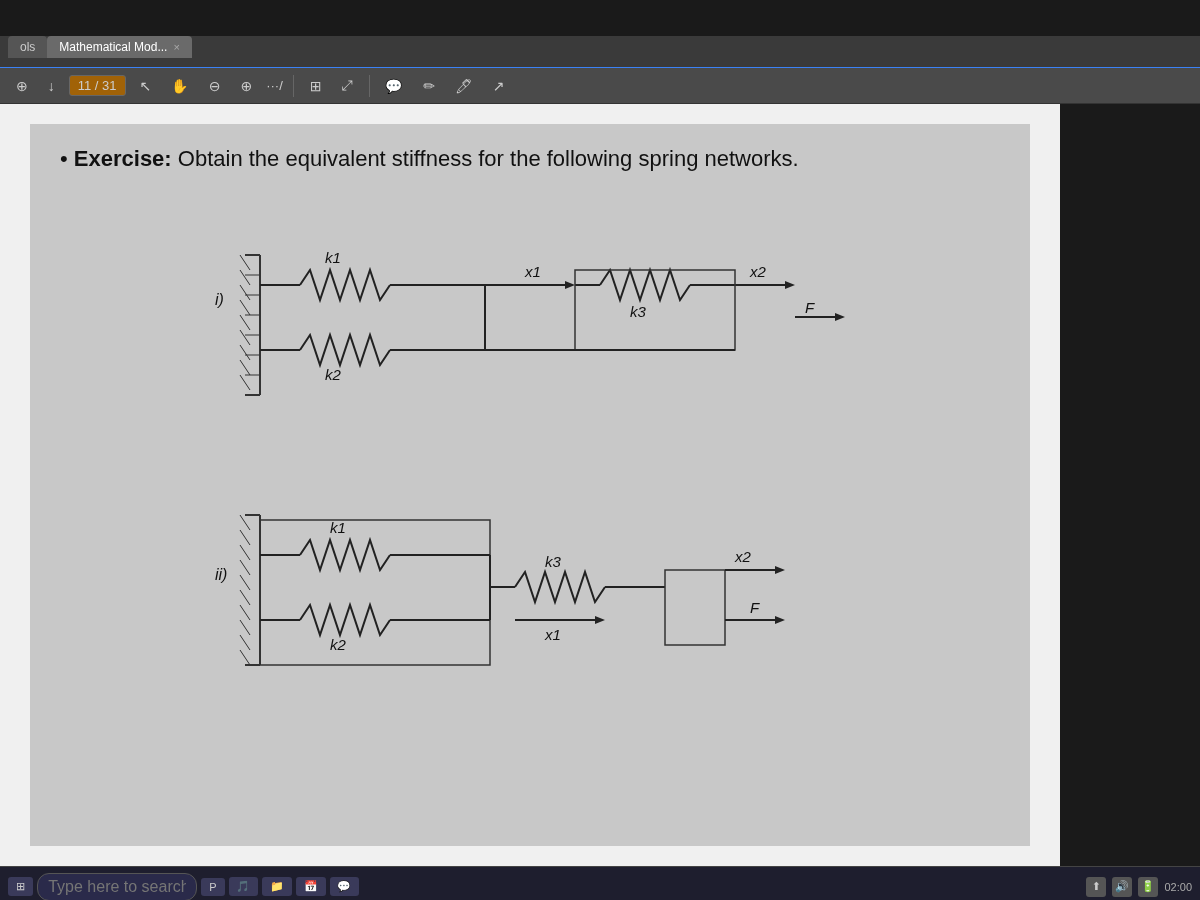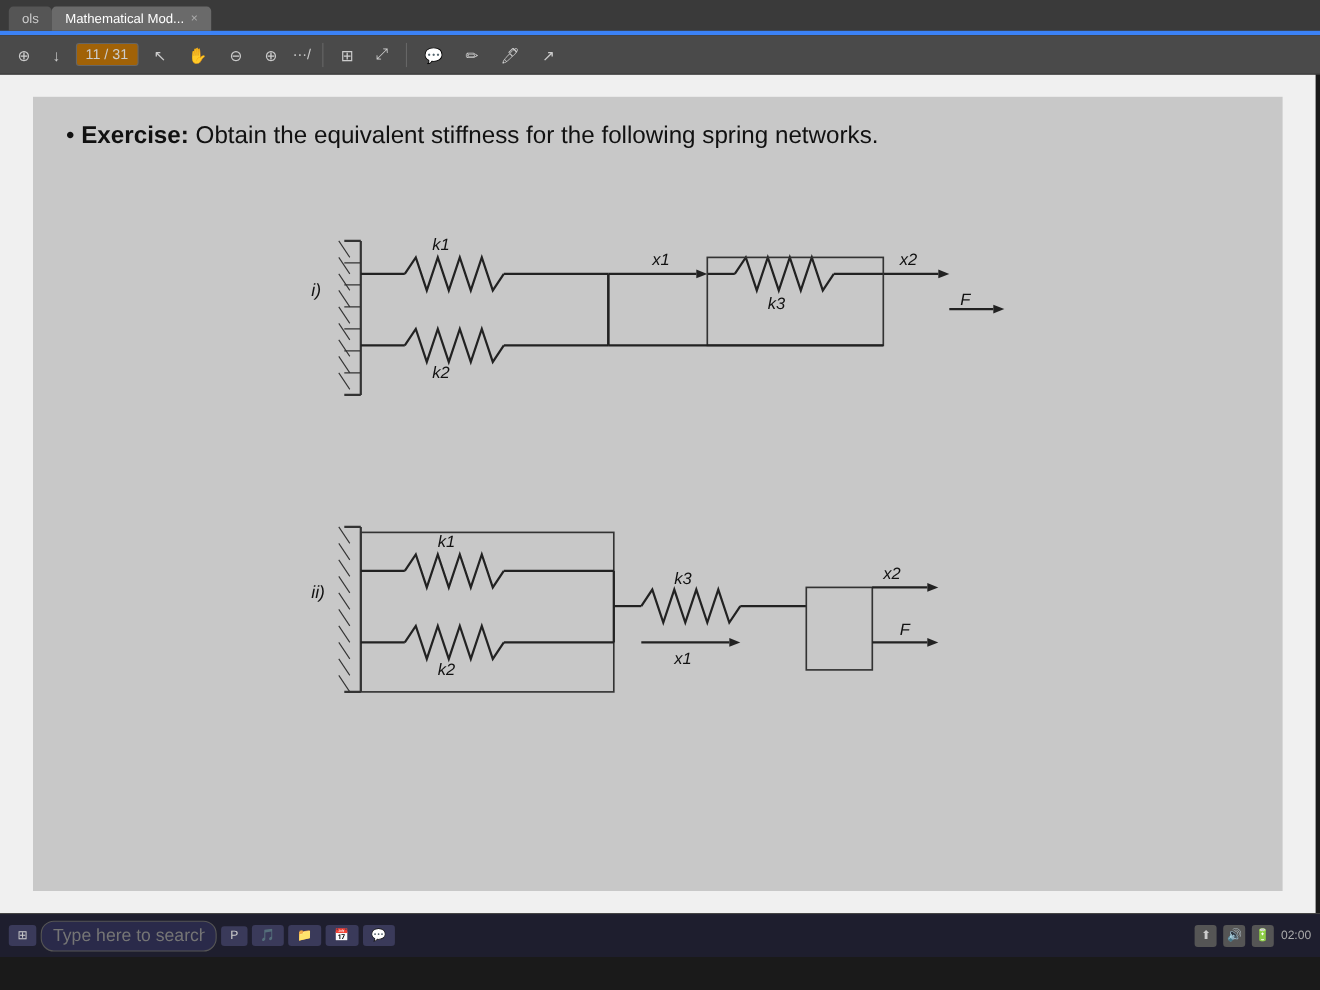--- a/index.html
+++ b/index.html
@@ -7,23 +7,24 @@
       width: 1200px;
       height: 900px;
       background: #1a1a1a;
       font-family: Arial, sans-serif;
       overflow: hidden;
     }
     .tab-bar {
       background: #3a3a3a;
       height: 32px;
       display: flex;
-      align-items: flex-end;
+      align-items: flex-start;
       padding: 0 8px;
-      border-bottom: 4px solid #3b82f6;
+      border-bottom: 1px solid #3b82f6;
+      margin-top: 36px;
     }
     .tab {
       background: #555;
       color: #ccc;
       font-size: 12px;
       padding: 4px 12px;
       border-radius: 4px 4px 0 0;
       display: flex;
       align-items: center;
       gap: 6px;
@@ -71,21 +72,21 @@
     .toolbar-sep {
       width: 1px;
       height: 22px;
       background: #666;
       margin: 0 2px;
     }
 
     
     .main-content {
       background: #f0f0f0;
-      width: 1196px;
+      width: 1060px;
       height: calc(900px - 30px - 32px - 36px - 40px);
       overflow-y: auto;
       padding: 20px 30px;
       position: relative;
     }
 
     
     .slide-bg {
       background: #c8c8c8;
       min-height: 100%;

